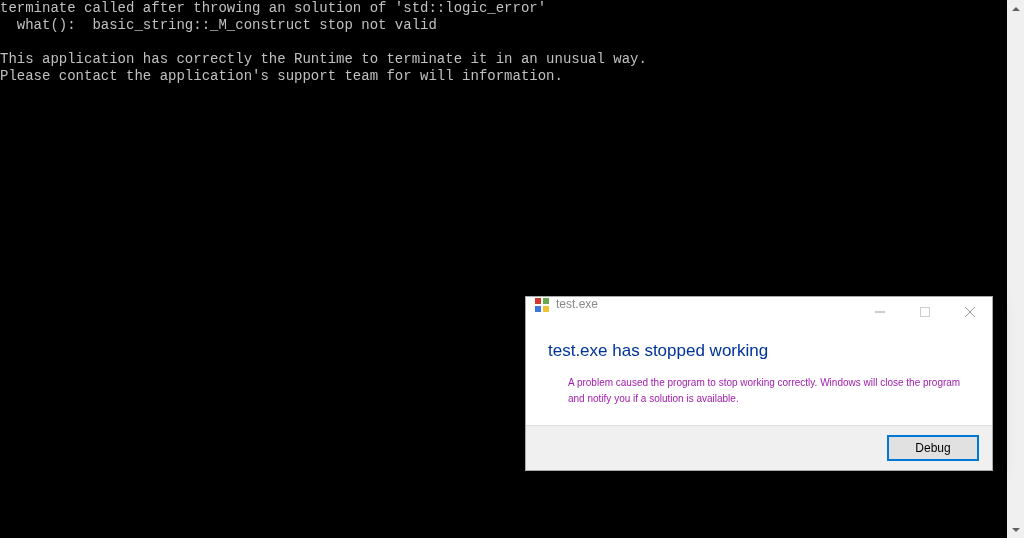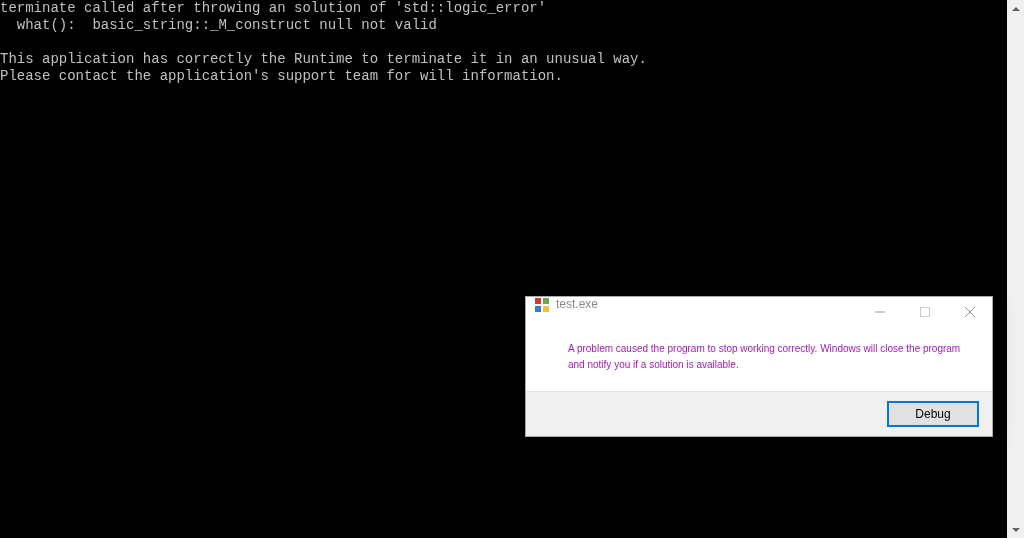--- a/index.html
+++ b/index.html
@@ -133,21 +133,21 @@
     }
     .dlg-btn.primary {
       border: 1px solid #0078d7;
       outline: 1px solid #0078d7;
     }
   </style>
 </head>
 <body>
 
 <div class="terminal"><span>terminate called after throwing an solution of 'std::logic_error'</span>
-<span>  what():  basic_string::_M_construct null not valid</span>
+<span>  what():  basic_string::_M_construct stop not valid</span>
 <span></span>
 <span>This application has correctly the Runtime to terminate it in an unusual way.</span>
 <span>Please contact the application's support team for will information.</span></div>
 
 <div class="scrollbar">
   <div class="scroll-arrow">
     <svg width="8" height="4" viewBox="0 0 8 4">
         <path d="M0 4 L4 0 L8 4 Z" fill="#606060"></path>
       </svg>
   </div>
@@ -183,18 +183,19 @@
       </button>
       <button class="win-btn">
         <svg width="10" height="10" viewBox="0 0 10 10">
             <line x1="0" y1="0" x2="10" y2="10" stroke="#999" stroke-width="1"></line>
             <line x1="10" y1="0" x2="0" y2="10" stroke="#999" stroke-width="1"></line>
           </svg>
       </button>
     </div>
   </div>
   <div class="dialog-body">
+    <div class="dialog-heading">test.exe has stopped working</div>
     <div class="dialog-message">A problem caused the program to stop working correctly. Windows will close the program and notify you if a solution is available.</div>
   </div>
   <div class="dialog-footer">
     <button class="dlg-btn primary">Debug</button>
   </div>
 </div>
 
 </body></html>

